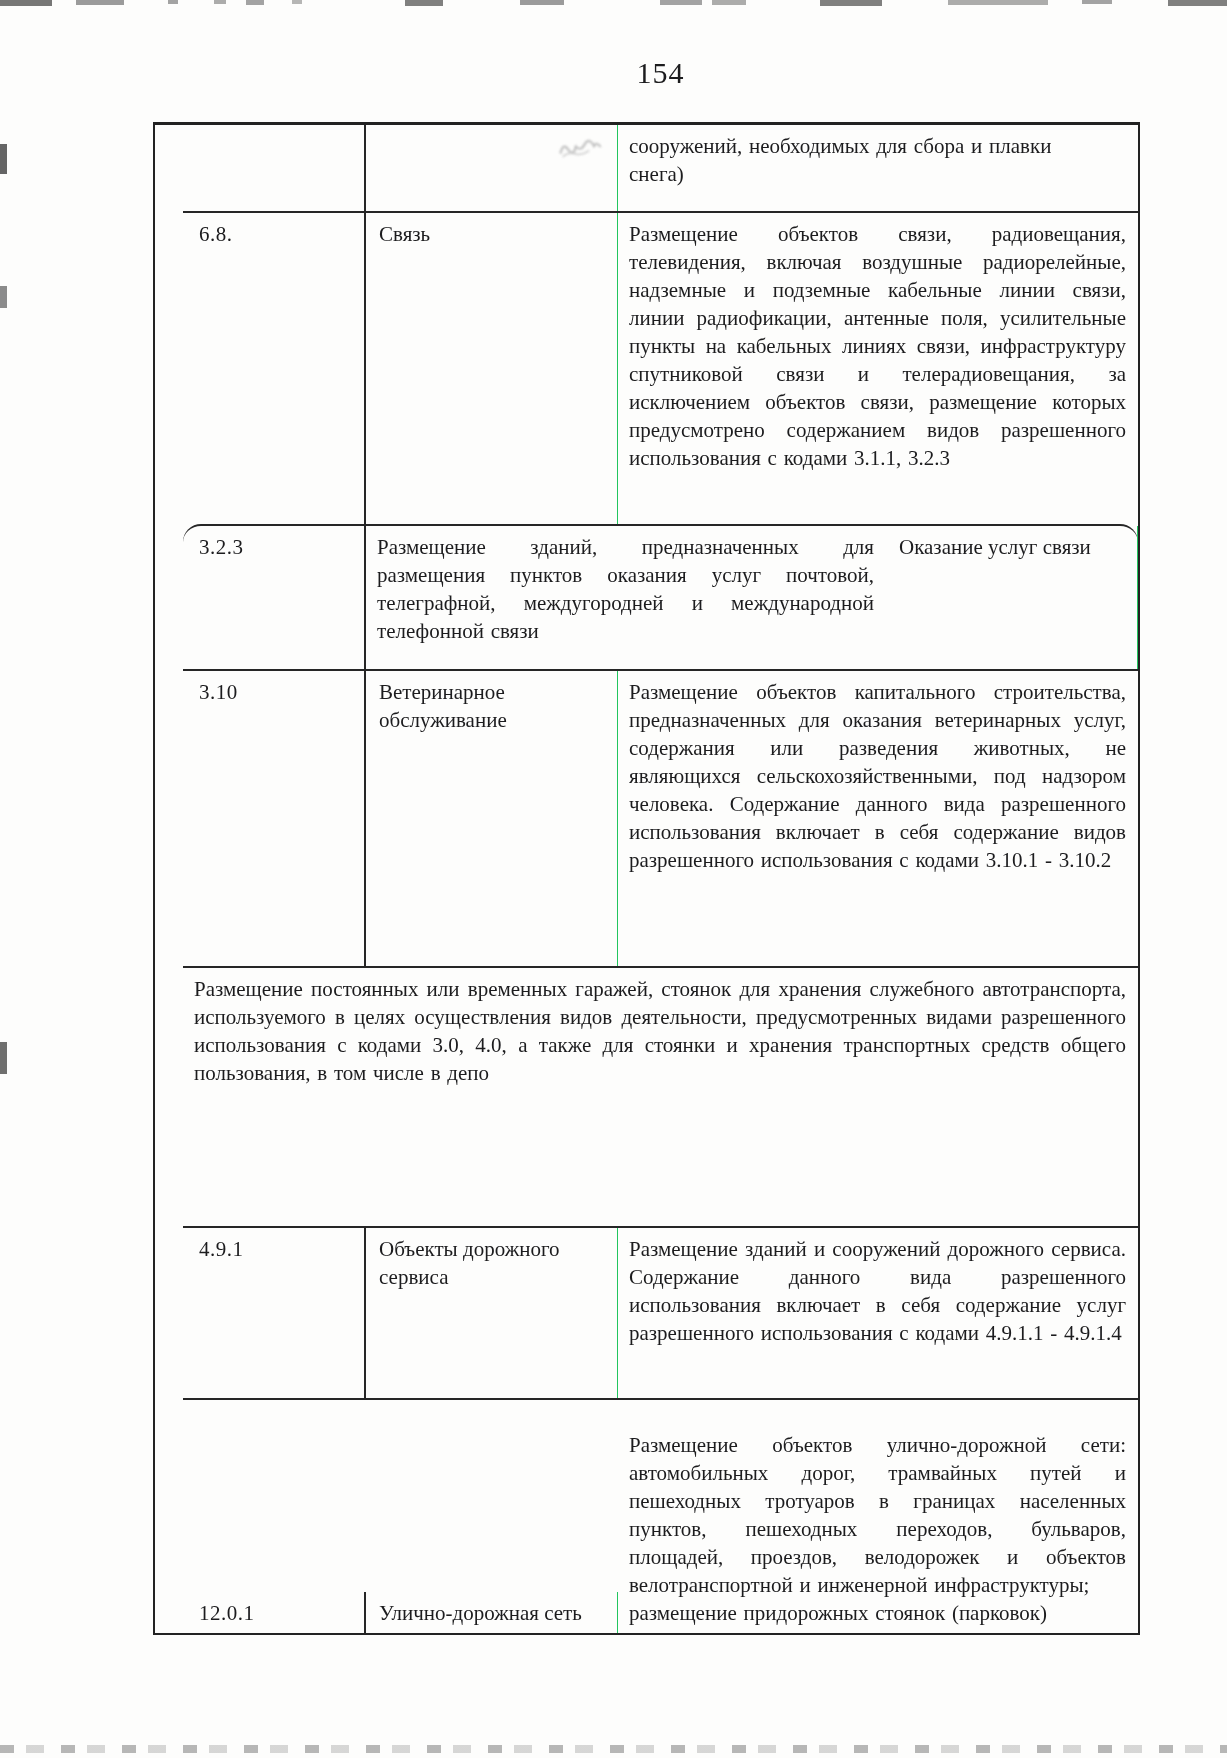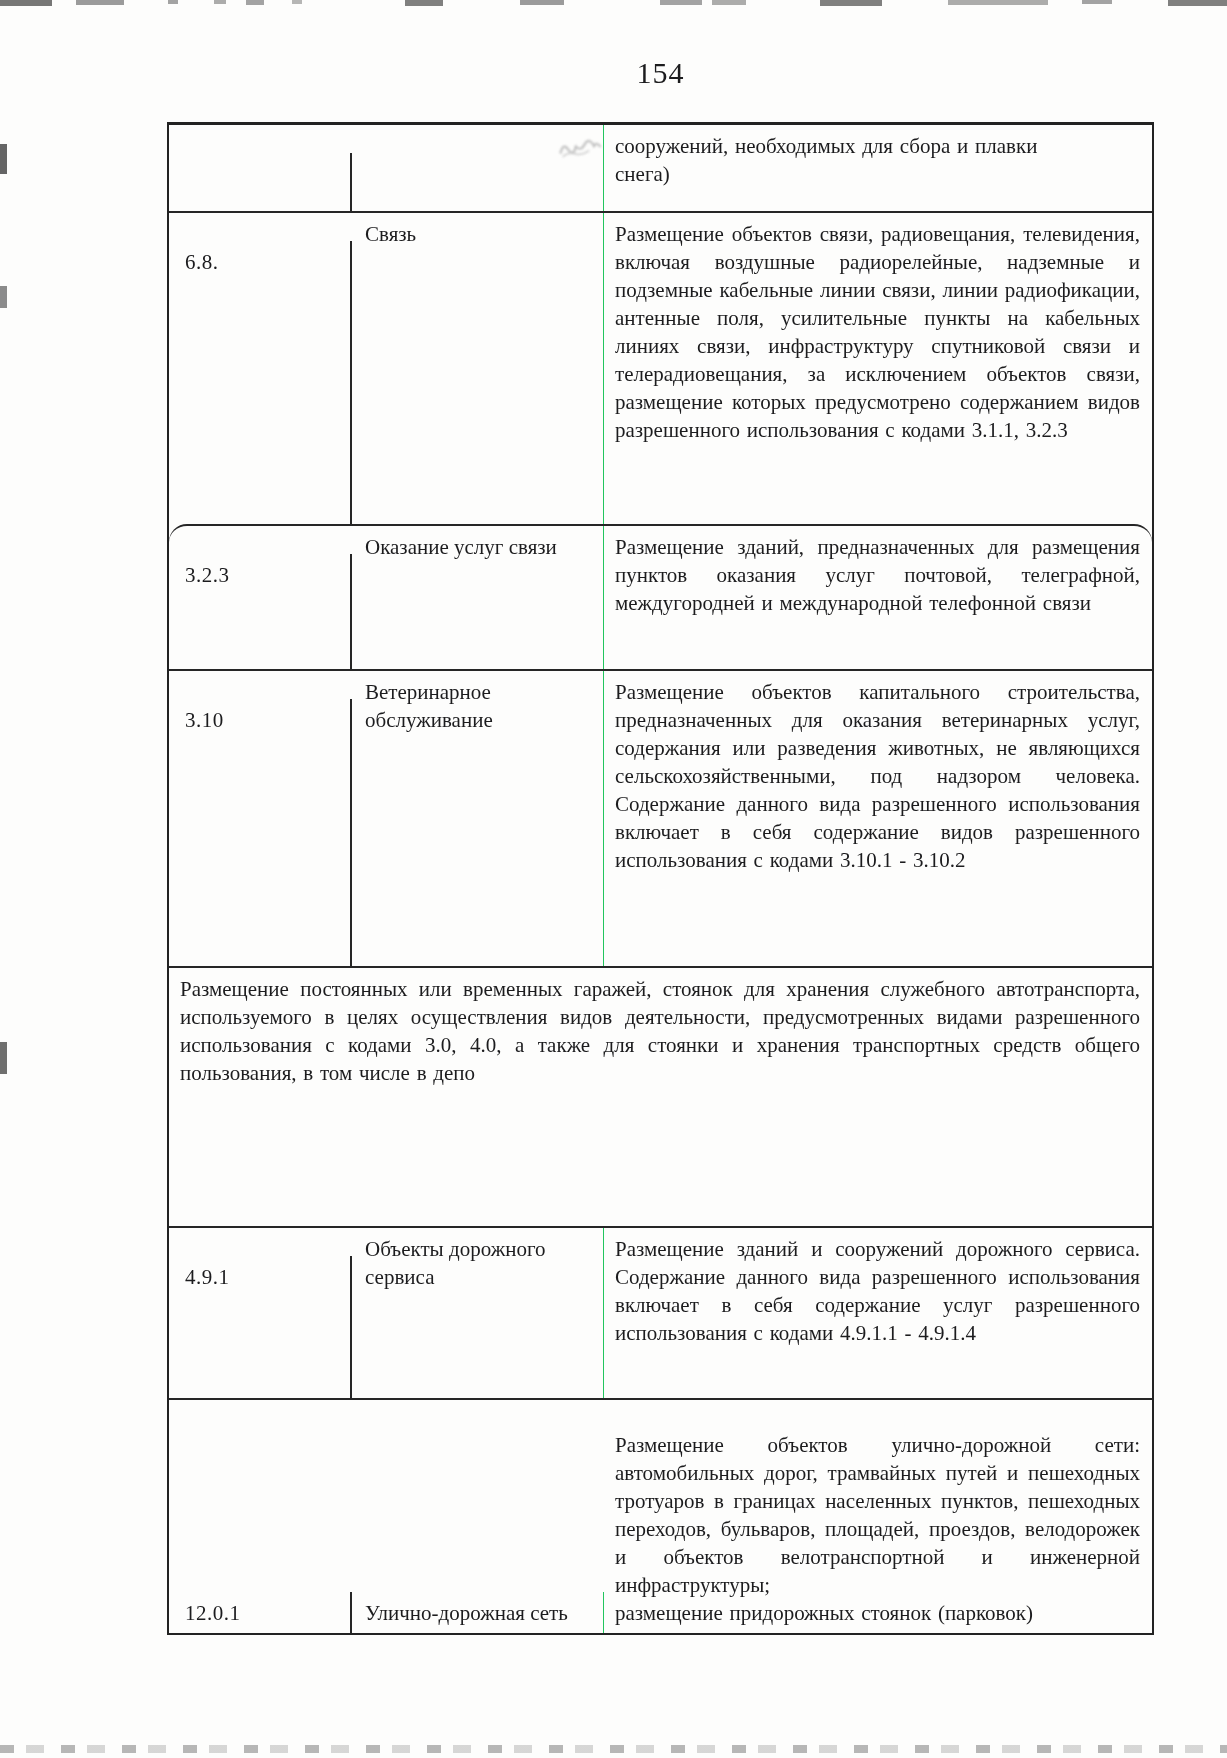--- a/index.html
+++ b/index.html
@@ -20,47 +20,47 @@
     position: absolute;
     top: 56px;
     left: 167px;
     width: 987px;
     text-align: center;
     font-size: 30px;
     letter-spacing: 1px;
   }
   .doc-table {
     position: absolute;
-    left: 167px;
+    left: 153px;
     top: 122px;
     width: 987px;
     box-sizing: border-box;
     border: 2px solid #222;
     border-top-width: 3px;
     background: transparent;
+    padding-left: 28px;
   }
   .trow {
     display: flex;
     align-items: stretch;
   }
   .trow + .trow {
     border-top: 2px solid #262626;
   }
   .cell {
     box-sizing: border-box;
     font-size: 21px;
     line-height: 28px;
   }
   .c1 {
     width: 183px;
     flex: 0 0 183px;
     border-right: 2px solid #262626;
     padding: 7px 6px 6px 16px;
     letter-spacing: 0.5px;
-    margin-top: 28px;
   }
   .c2 {
     width: 252px;
     flex: 0 0 252px;
     border-right: 1px solid #22c55e;
     padding: 7px 10px 6px 13px;
   }
   .c3 {
     flex: 1 1 auto;
     padding: 7px 12px 6px 11px;
@@ -135,22 +135,22 @@
     </div>
 
     <div class="trow">
       <div class="cell c1">6.8.</div>
       <div class="cell c2">Связь</div>
       <div class="cell c3">Размещение объектов связи, радиовещания, телевидения, включая воздушные радиорелейные, надземные и подземные кабельные линии связи, линии радиофикации, антенные поля, усилительные пункты на кабельных линиях связи, инфраструктуру спутниковой связи и телерадиовещания, за исключением объектов связи, размещение которых предусмотрено содержанием видов разрешенного использования с кодами 3.1.1, 3.2.3</div>
     </div>
 
     <div class="trow">
       <div class="cell c1">3.2.3</div>
+      <div class="cell c3">Размещение зданий, предназначенных для размещения пунктов оказания услуг почтовой, телеграфной, междугородней и международной телефонной связи</div>
       <div class="cell c2">Оказание услуг связи</div>
-      <div class="cell c3">Размещение зданий, предназначенных для размещения пунктов оказания услуг почтовой, телеграфной, междугородней и международной телефонной связи</div>
     </div>
 
     <div class="trow">
       <div class="cell c1">3.10</div>
       <div class="cell c2">Ветеринарное обслуживание</div>
       <div class="cell c3">Размещение объектов капитального строительства, предназначенных для оказания ветеринарных услуг, содержания или разведения животных, не являющихся сельскохозяйственными, под надзором человека. Содержание данного вида разрешенного использования включает в себя содержание видов разрешенного использования с кодами 3.10.1 - 3.10.2</div>
     </div>
 
     <div class="trow">
       <div class="cell c3">Размещение постоянных или временных гаражей, стоянок для хранения служебного автотранспорта, используемого в целях осуществления видов деятельности, предусмотренных видами разрешенного использования с кодами 3.0, 4.0, а также для стоянки и хранения транспортных средств общего пользования, в том числе в депо</div>

